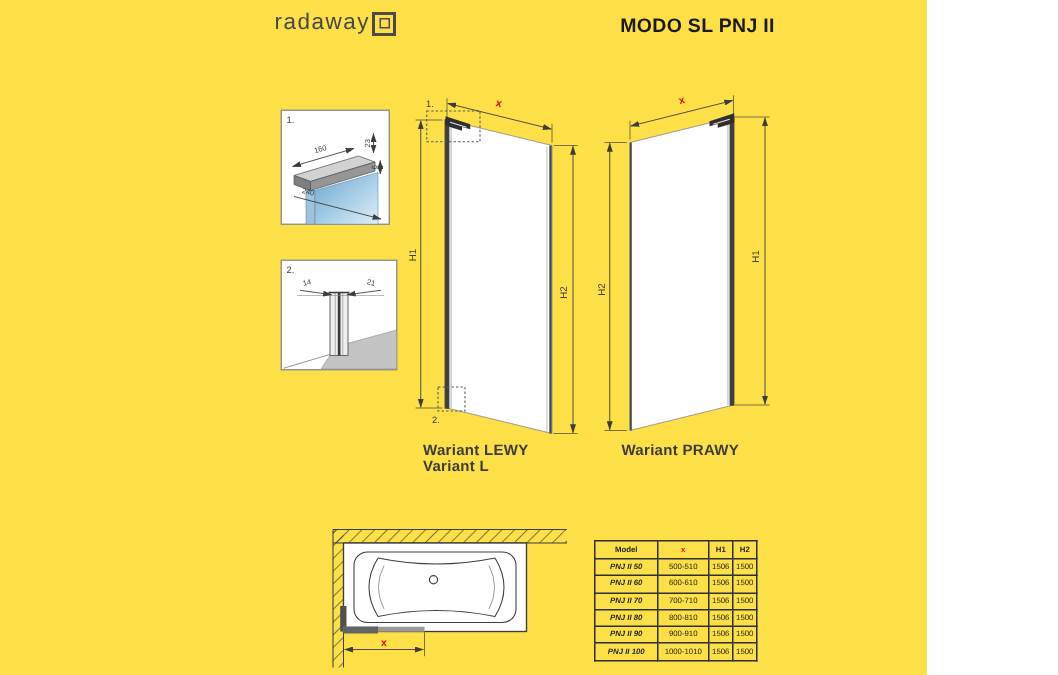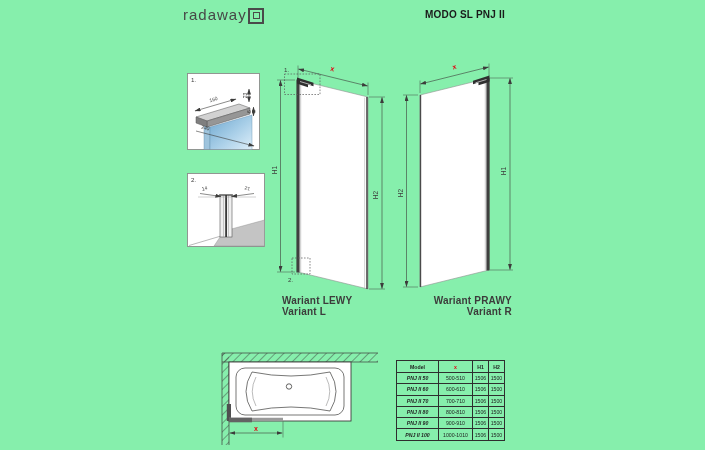--- a/index.html
+++ b/index.html
@@ -1,24 +1,24 @@
 <!DOCTYPE html>
 <html style="--accent: #e30613; --line: #3c3c3b;"><head>
 <meta charset="utf-8">
 <style>
   html,body{margin:0;padding:0;background:#fff;}
-  .page{position:relative;width:705px;height:450px;background:#86efac;
+  .page{position:relative;width:618px;height:450px;background:#fde047;
         font-family:"Liberation Sans",sans-serif;overflow:hidden;}
   .abs{position:absolute;}
   .logo-text{font-size:15px;font-weight:500;color:#474747;letter-spacing:1px;}
   .logo-sq-outer{width:16px;height:16px;border:2.3px solid #4a4a4a;box-sizing:border-box;}
   .logo-sq-inner{width:7px;height:7px;border:1.2px solid #4a4a4a;box-sizing:border-box;margin:2.2px auto 0 auto;}
-  .title{font-size:10px;font-weight:700;color:#1a1a1a;letter-spacing:0.2px;text-align:center;}
+  .title{font-size:13px;font-weight:700;color:#1a1a1a;letter-spacing:0.2px;text-align:center;}
   .cap{font-size:10px;font-weight:600;color:#3c3c3b;line-height:11px;letter-spacing:0.2px;}
-  .cap-r{text-align:right;}
+  .cap-r{text-align:center;}
   svg{display:block;}
   svg text{font-family:"Liberation Sans",sans-serif;}
   .dl{stroke:#3c3c3b;stroke-width:0.6;fill:none;}
   .ext{stroke:#3c3c3b;stroke-width:0.45;fill:none;}
   .thin{stroke:#3c3c3b;stroke-width:0.7;fill:none;}
   .dt{font-size:6.5px;fill:#3c3c3b;}
   .dts{font-size:5px;fill:#3c3c3b;}
   .ref{font-size:6.2px;fill:#3c3c3b;}
   .xl{font-size:7px;font-weight:600;fill:var(--accent,#e30613);}
   .dash{fill:none;stroke:#5a5a5a;stroke-width:0.7;stroke-dasharray:1.6 1.4;}
@@ -175,21 +175,20 @@
       <text class="xl" x="256" y="430.5" text-anchor="middle">x</text>
     </g>
   </svg>
 
   <div class="abs cap" style="left:282px;top:295px;">
     <div>Wariant LEWY</div>
     <div>Variant L</div>
   </div>
   <div class="abs cap cap-r" style="left:395px;top:295px;width:117px;">
     <div>Wariant PRAWY</div>
-    <div>Variant R</div>
   </div>
 
   <table class="spec abs" style="left:396px;top:360px;">
     <colgroup>
         <col style="width:42px">
         <col style="width:34px">
         <col style="width:16px">
         <col style="width:16px">
       </colgroup>
     <thead>

